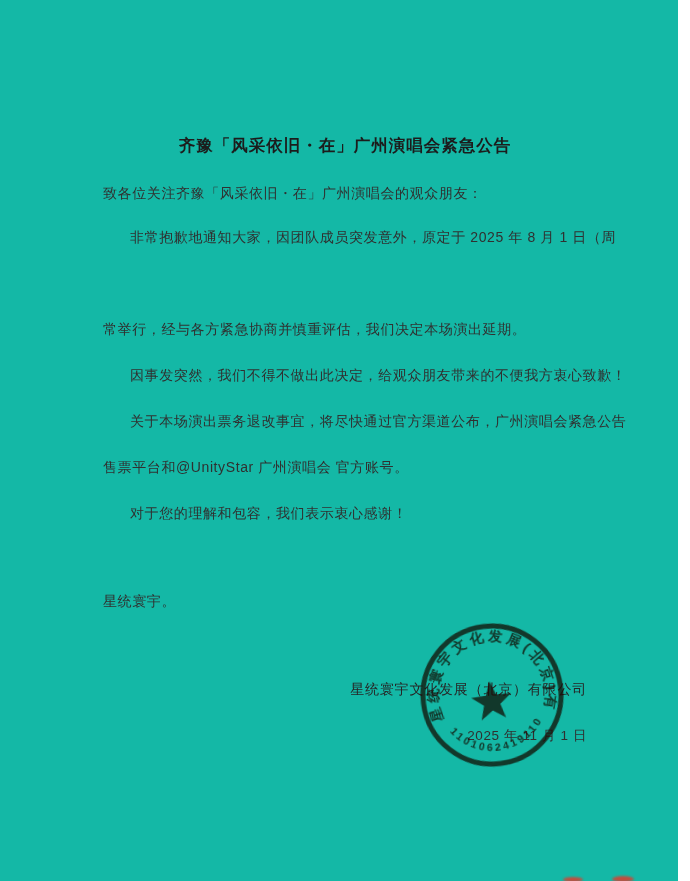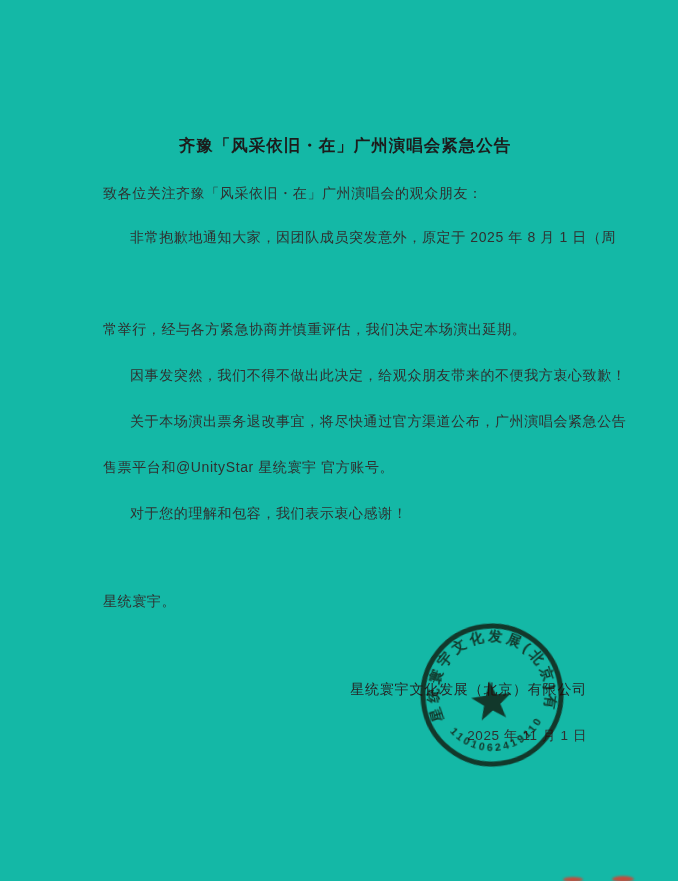--- a/index.html
+++ b/index.html
@@ -66,21 +66,21 @@
 
   <div class="line indent" style="top:227px;">非常抱歉地通知大家，因团队成员突发意外，原定于 2025 年 8 月 1 日（周</div>
 
 
   <div class="line" style="top:319px;">常举行，经与各方紧急协商并慎重评估，我们决定本场演出延期。</div>
 
   <div class="line indent" style="top:365px;">因事发突然，我们不得不做出此决定，给观众朋友带来的不便我方衷心致歉！</div>
 
   <div class="line indent" style="top:411px;">关于本场演出票务退改事宜，将尽快通过官方渠道公布，广州演唱会紧急公告</div>
 
-  <div class="line" style="top:457px;">售票平台和@UnityStar 星统寰宇 官方账号。</div>
+  <div class="line" style="top:457px;">售票平台和@UnityStar 广州演唱会 官方账号。</div>
 
   <div class="line indent" style="top:503px;">对于您的理解和包容，我们表示衷心感谢！</div>
 
   <div class="line" style="top:591px;">星统寰宇。</div>
 
   <div class="line right company" style="top:679px;">星统寰宇文化发展（北京）有限公司</div>
 
   <div class="line right dateline" style="top:726px;">2025 年 11 月 1 日</div>
 
   <svg class="seal" viewBox="0 0 160 160">

